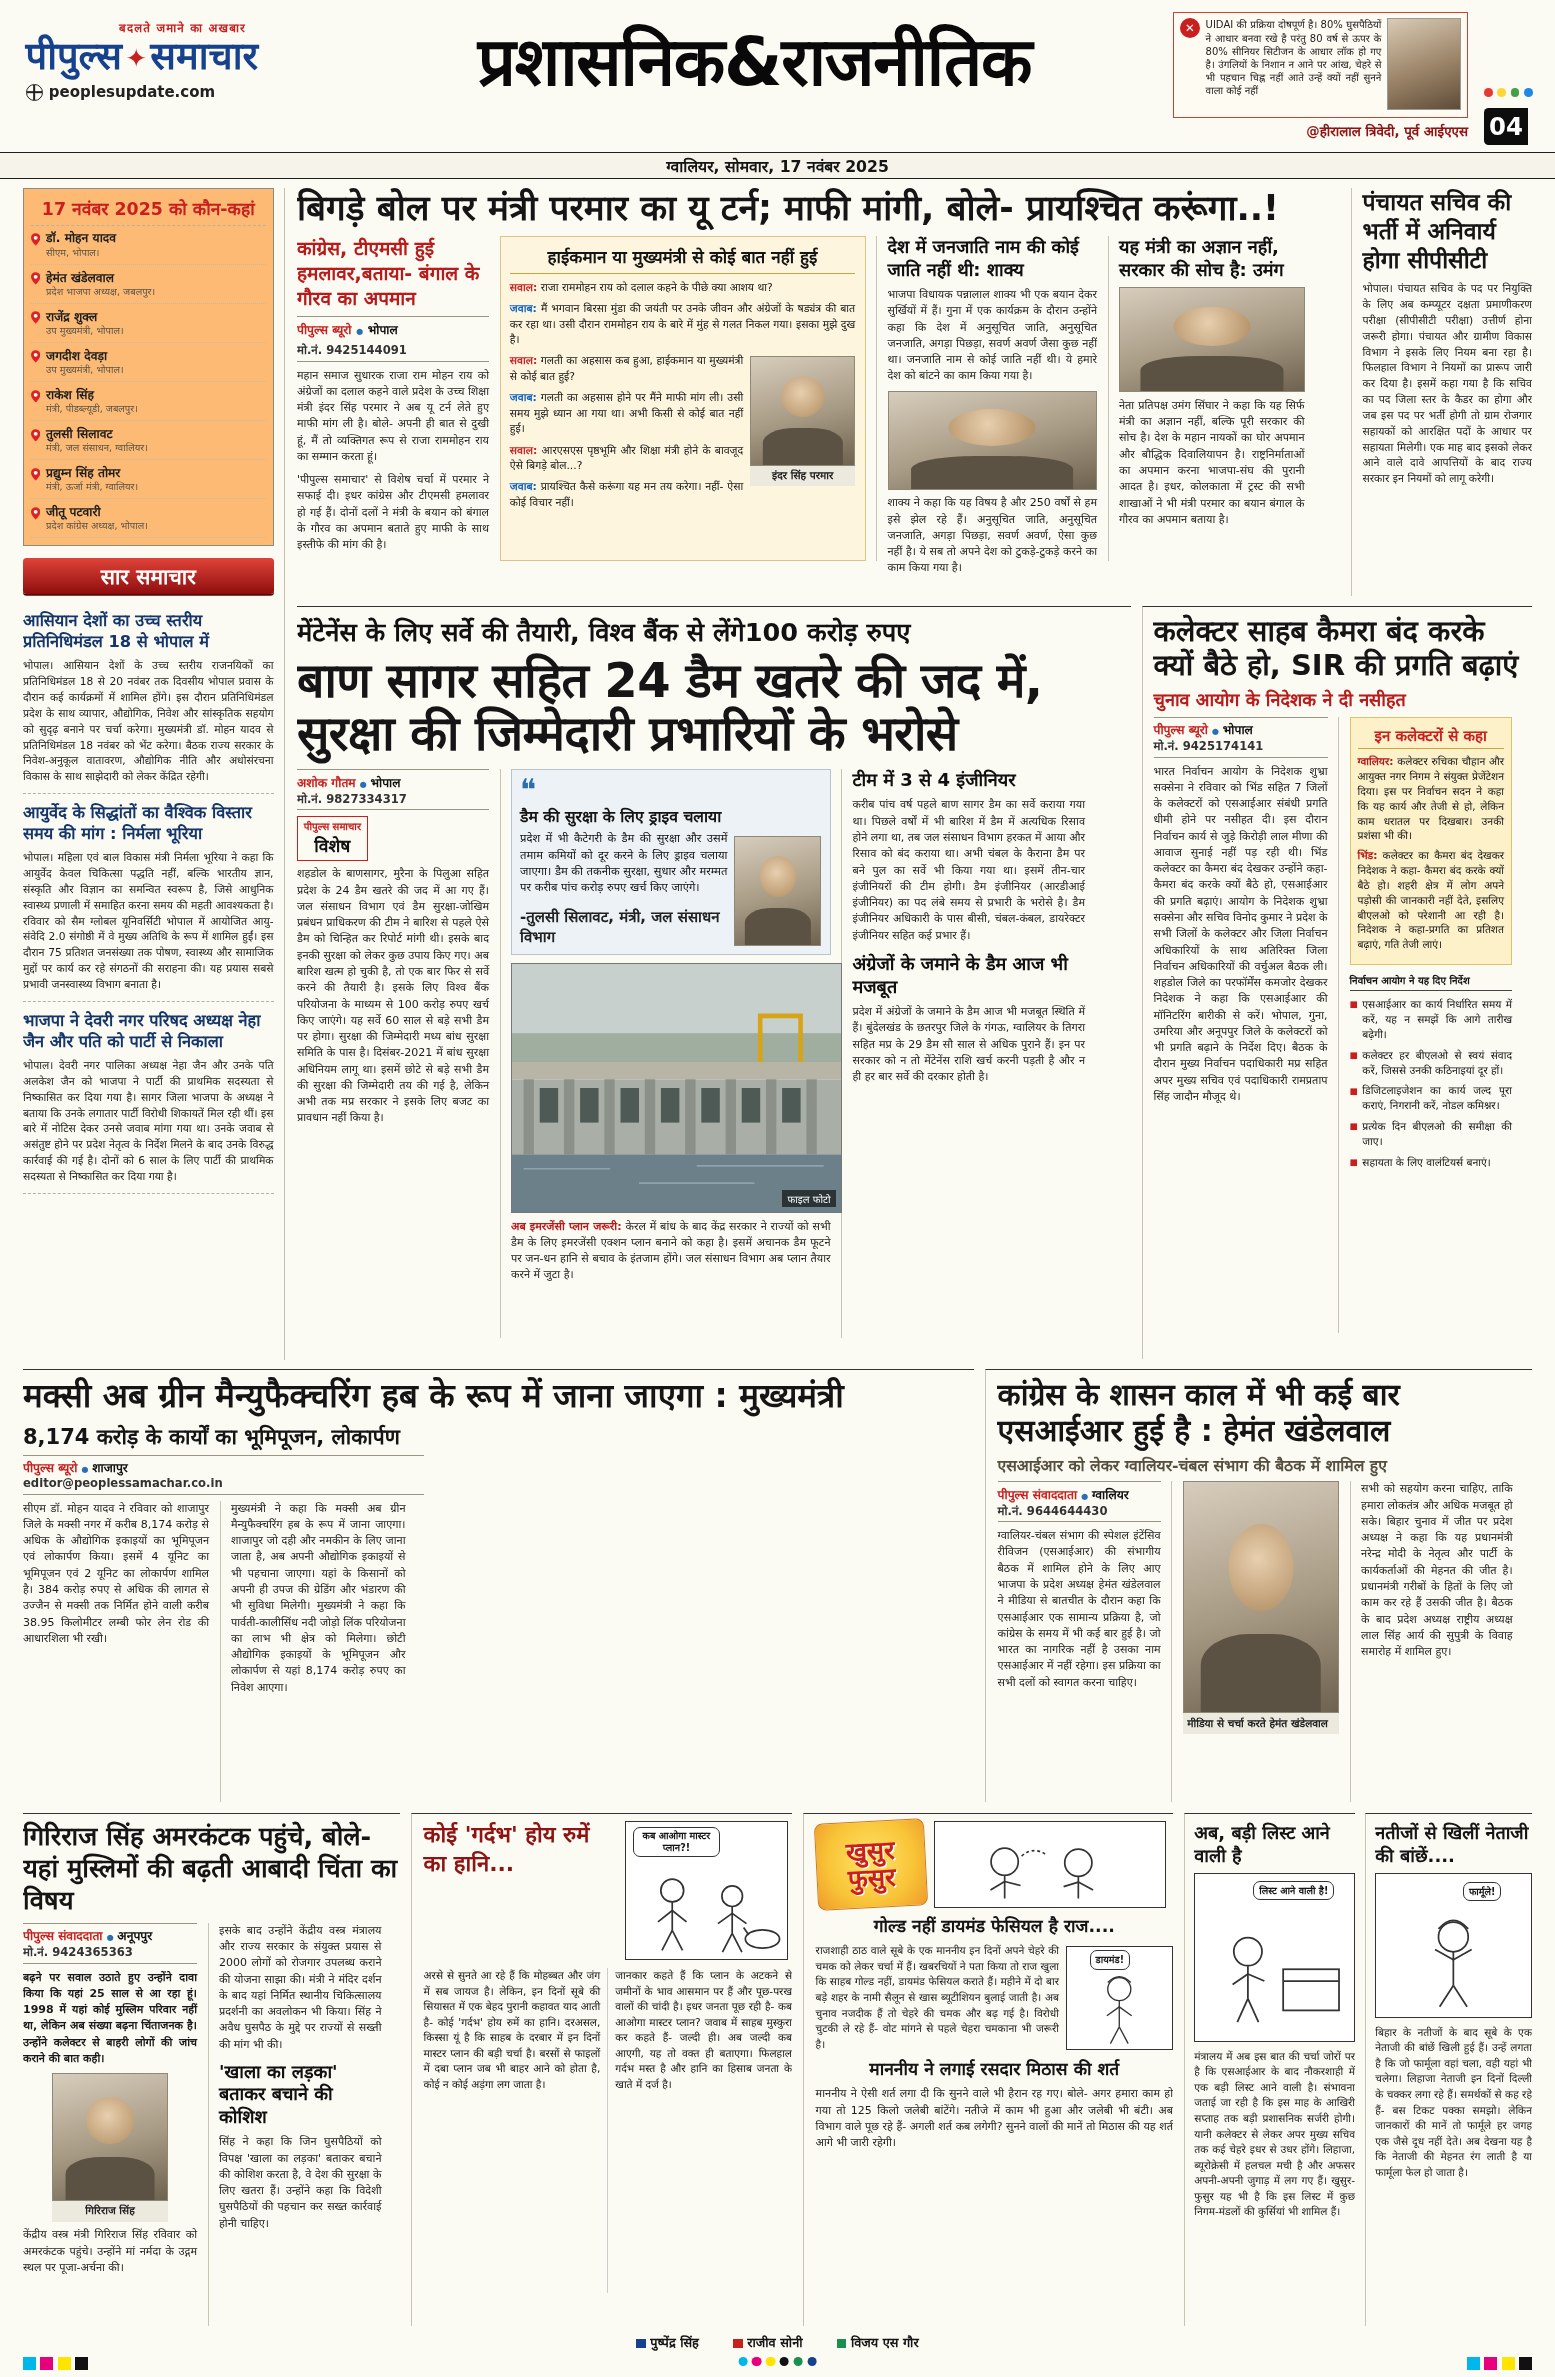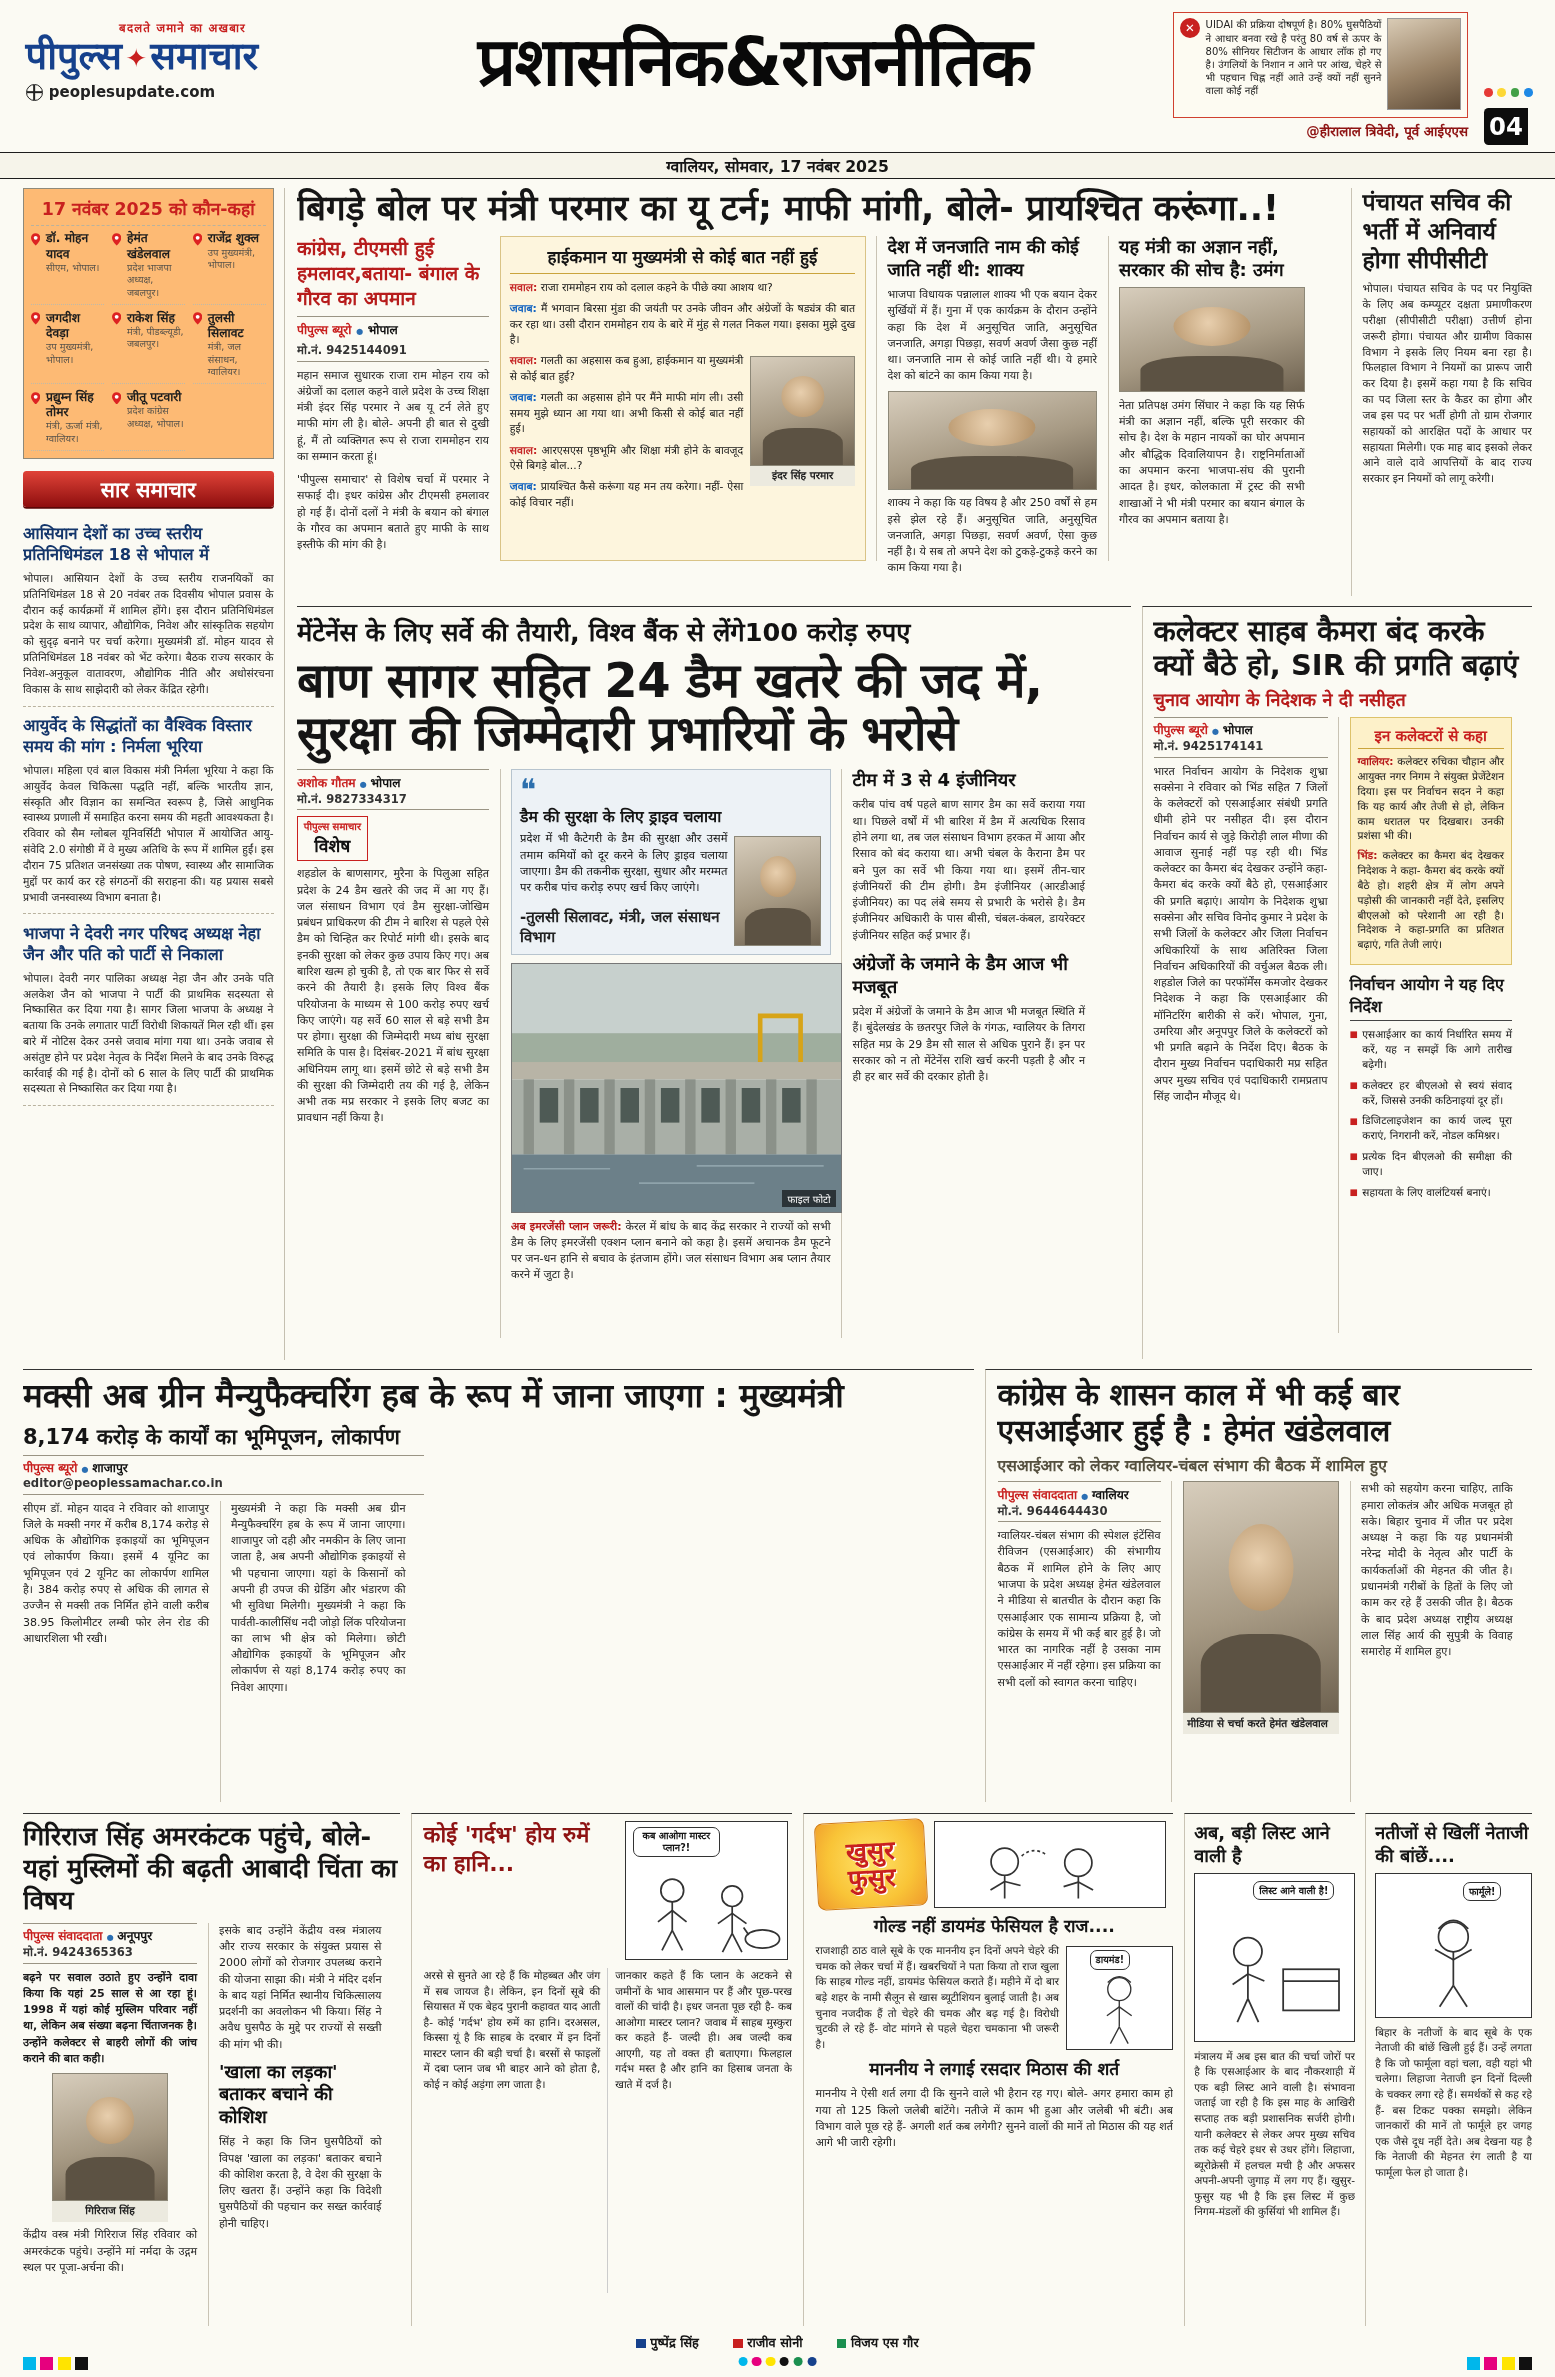--- a/index.html
+++ b/index.html
@@ -42,21 +42,21 @@
   .ph-port:before { content:""; position:absolute; left:50%; top:18%; width:42%; height:38%; transform:translateX(-50%); border-radius:50%; background:radial-gradient(circle at 45% 40%, #e8cfae, #b08d62); }
   .ph-port:after { content:""; position:absolute; left:50%; bottom:0; width:78%; height:34%; transform:translateX(-50%); border-radius:40% 40% 0 0; background:#5c5243; }
   .vsep { margin-left:10.5px; padding-left:10.5px; border-left:0.6px solid #c9c3b4; }
   .sub-dark { font-size:18px; font-weight:800; line-height:1.25; color:#101010; margin-bottom:5.8px; }
   .sub-red { font-size:19px; font-weight:800; line-height:1.3; color:#b71c1c; margin-bottom:3.5px; }
 
   
   #sidebar { left:23px; top:188px; width:262px; height:1172px; border-right:0.6px solid #c4bfb0; padding-right:10.5px; }
   .ww-box { border:1.2px solid #8f8a7a; padding:7px; background:#fdba74; }
   .ww-title { font-size:17.4px; font-weight:800; color:#c8201f; text-align:center; border-bottom:1.2px dashed #b9b29e; padding-bottom:4.6px; margin-bottom:5.8px; }
-  .ww-grid { display:grid; grid-template-columns:1fr 1fr 1fr; gap:5.8px 8.1px; }
+  .ww-grid { display:grid; grid-template-columns:1fr; gap:5.8px 8.1px; }
   .ww-entry { display:flex; gap:4.6px; border-bottom:0.6px dotted #c0baa8; padding-bottom:4.6px; }
   .ww-pin { flex:0 0 10.5px; padding-top:1.7px; }
   .ww-name { font-size:12.2px; font-weight:bold; color:#1d1d1d; line-height:1.25; }
   .ww-detail { font-size:9.6px; color:#5a544a; line-height:1.3; }
   .saar-head { margin:11.6px 0 8.1px; height:36px; background:linear-gradient(180deg,#e04338,#8e0e0e); color:#fff; font-size:21px; font-weight:800; display:flex; align-items:center; justify-content:center; border-radius:3.5px; box-shadow:0 1.7px 0 #5c0707; }
   .side-item { border-bottom:1.2px dashed #b9b29e; padding:8.1px 0; }
   .side-item h3 { font-size:16.3px; line-height:1.3; font-weight:800; color:#14366b; margin-bottom:5.8px; }
   .side-item .body { font-size:10.7px; }
 
   
@@ -109,21 +109,21 @@
   #collector { left:1142px; top:606px; width:390px; height:753px; border-top:1.7px solid #333; border-left:0.6px solid #c9c3b4; padding:7px 0 0 10.5px; }
   #collector h2 { font-size:29px; font-weight:800; line-height:1.18; margin-bottom:4.6px; }
   #collector .sub { font-size:18px; font-weight:800; color:#b71c1c; margin-bottom:5.8px; }
   .coll-cols { display:flex; height:616px; }
   .cc1 { width:174px; flex:0 0 174px; }
   .cc2 { width:174px; flex:0 0 174px; }
   .note-box { background:#fdf1c9; border:0.6px solid #ddc26a; padding:7px; margin-bottom:8.1px; }
   .note-title { font-size:15px; font-weight:800; color:#c8201f; text-align:center; border-bottom:0.6px solid #caa43c; padding-bottom:3.5px; margin-bottom:4.6px; }
   .note-box p { font-size:10.5px; line-height:1.42; text-align:justify; margin-bottom:4.6px; }
   .note-city { font-weight:bold; color:#b71c1c; }
-  .dir-title { font-size:16px; font-weight:800; border-bottom:1.2px solid #444; padding-bottom:3.5px; margin-bottom:5.8px; }
+  .dir-title { font-size:10px; font-weight:800; border-bottom:1.2px solid #444; padding-bottom:3.5px; margin-bottom:5.8px; }
   .dir-list { list-style:none; }
   .dir-list li { display:flex; gap:4.6px; font-size:10.5px; line-height:1.42; margin-bottom:5.8px; text-align:justify; }
   .dir-sq { color:#c8201f; font-size:8.7px; padding-top:1.2px; }
 
   
   #maksi { left:23px; top:1369px; width:951px; height:433px; border-top:1.7px solid #333; padding-top:7px; }
   #maksi h2 { font-size:33px; font-weight:800; line-height:1.18; margin-bottom:8.1px; }
   .maksi-row { display:flex; gap:14px; }
   .maksi-fig { width:534px; flex:0 0 534px; }
   .roadshow-img { width:534px; height:302px; border:0.6px solid #888;

